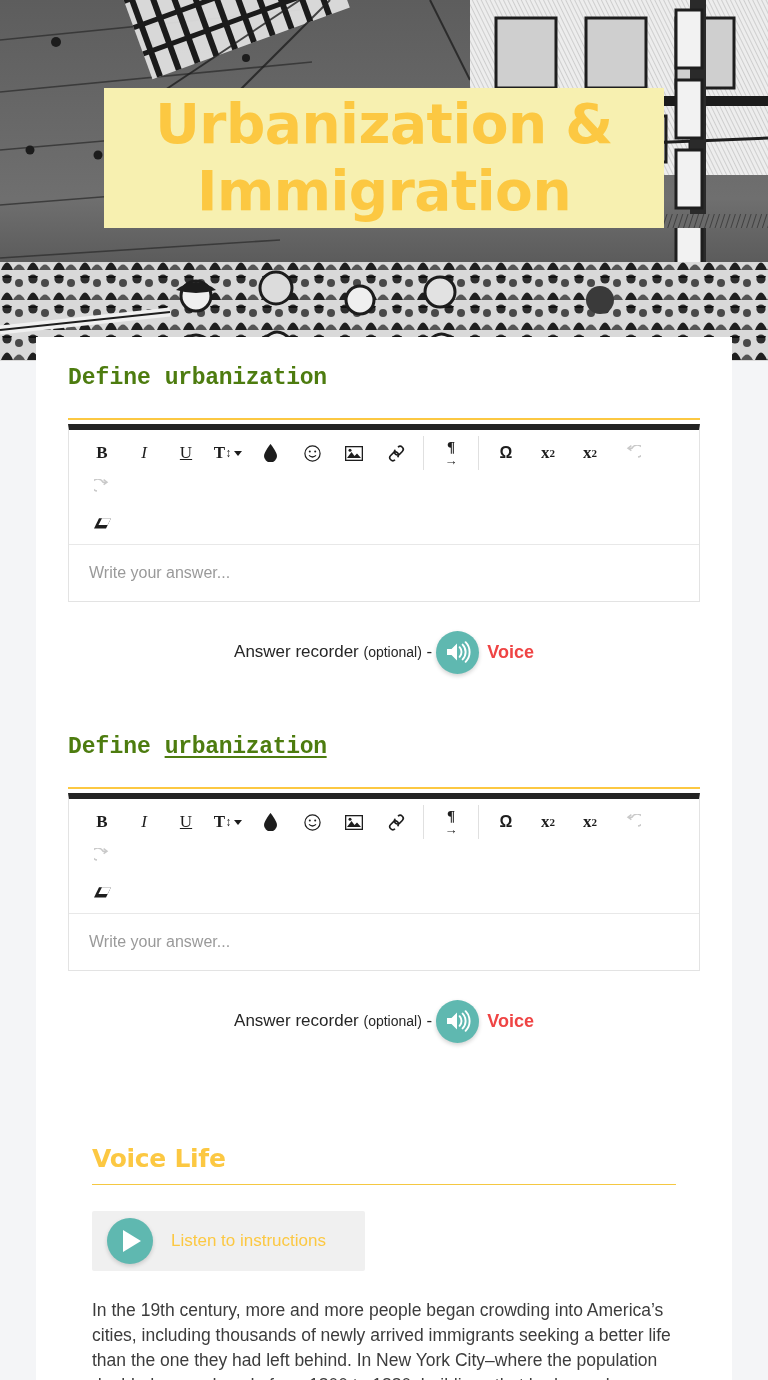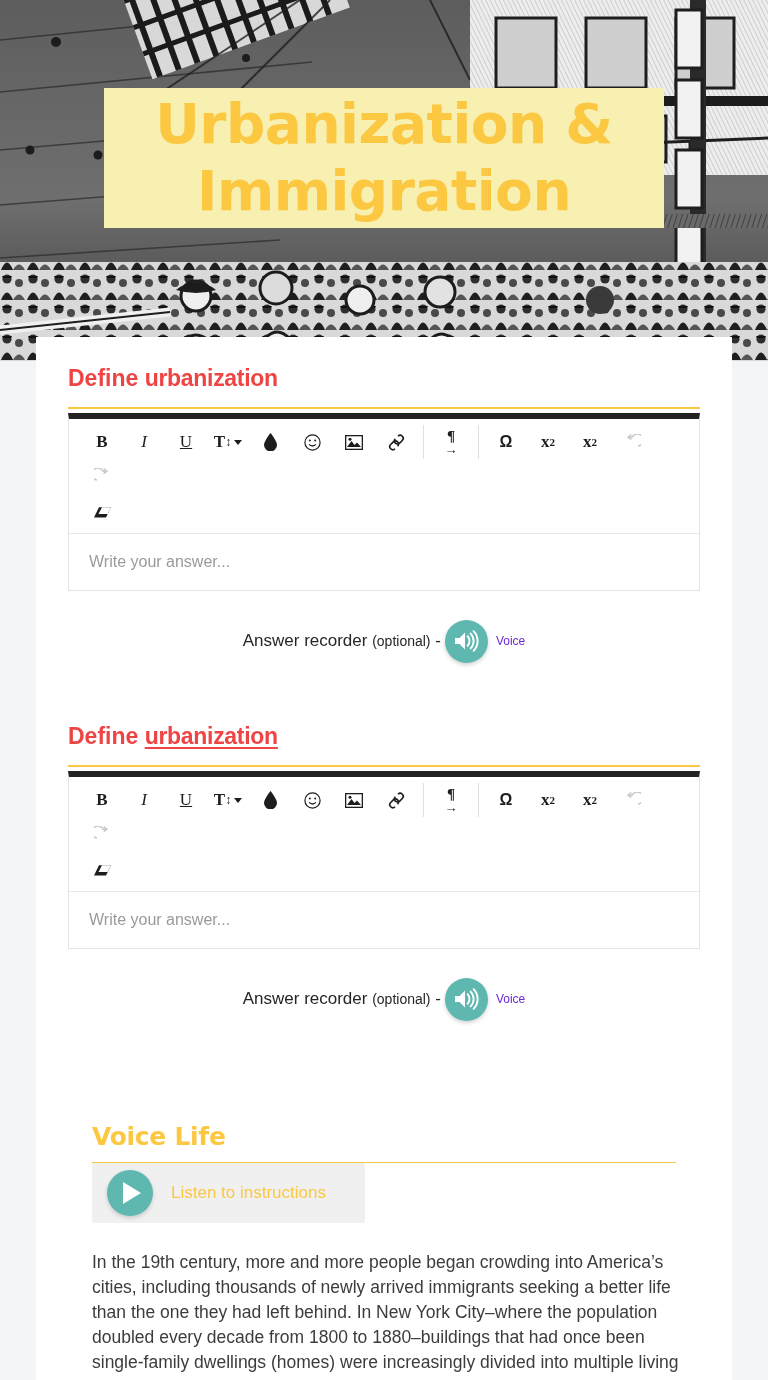--- a/index.html
+++ b/index.html
@@ -46,25 +46,25 @@
     min-height: 1043px;
     background: #ffffff;
     z-index: 6;
     padding: 0;
   }
 
   
   .q-block { padding: 0 32px; }
   .q-head {
     font-size: 23px;
-    color: #ef4444;
+    color: #4d7c0f;
     font-weight: 600;
-    font-family: Liberation Sans, sans-serif;
+    font-family: Liberation Mono, monospace;
     padding-top: 28px;
-    padding-bottom: 15px;
+    padding-bottom: 27px;
     white-space: nowrap;
   }
   .q-head .lead { font-weight: 600; }
   .q-head .term { font-weight: 800; letter-spacing: -0.3px; }
   .q-head .term.u { text-decoration: underline; text-underline-offset: 3px; }
   .q-rule {
     height: 2px; background: #fcc842; width: 632px;
     margin-bottom: 0;
   }
 
@@ -123,33 +123,34 @@
   }
   .rec-label .opt { font-size: 14px; }
   .speaker-btn {
     width: 43px; height: 43px; border-radius: 50%;
     background: #5fb8b0;
     display: flex; align-items: center; justify-content: center;
     margin: 0 8px 0 4px;
     box-shadow: 0 2px 4px rgba(0,0,0,.18);
     cursor: pointer; flex: none;
   }
-  .voice-label { font-size: 12px; color: #6d28d9; font-weight: 400; }
+  .voice-label { font-size: 18px; color: #ef4444; font-weight: 700; }
 
   
   .section { padding: 0 32px 0 56px; }
   .sec-head {
     font-size: 25px; color: #fcc842; font-weight: 800;
     font-family: "DejaVu Sans", sans-serif;
     letter-spacing: -0.3px;
     padding-top: 0px; padding-bottom: 11px;
   }
   .sec-rule { height: 1px; background: #f5c842; width: 584px; }
 
   .listen-btn {
+    margin-top: 26px;
     width: 273px; height: 60px;
     background: #f0f0f0;
     border-radius: 2px;
     display: flex; align-items: center;
     padding-left: 15px;
     cursor: pointer;
   }
   .play-circle {
     width: 46px; height: 46px; border-radius: 50%;
     background: #5fb8b0;

